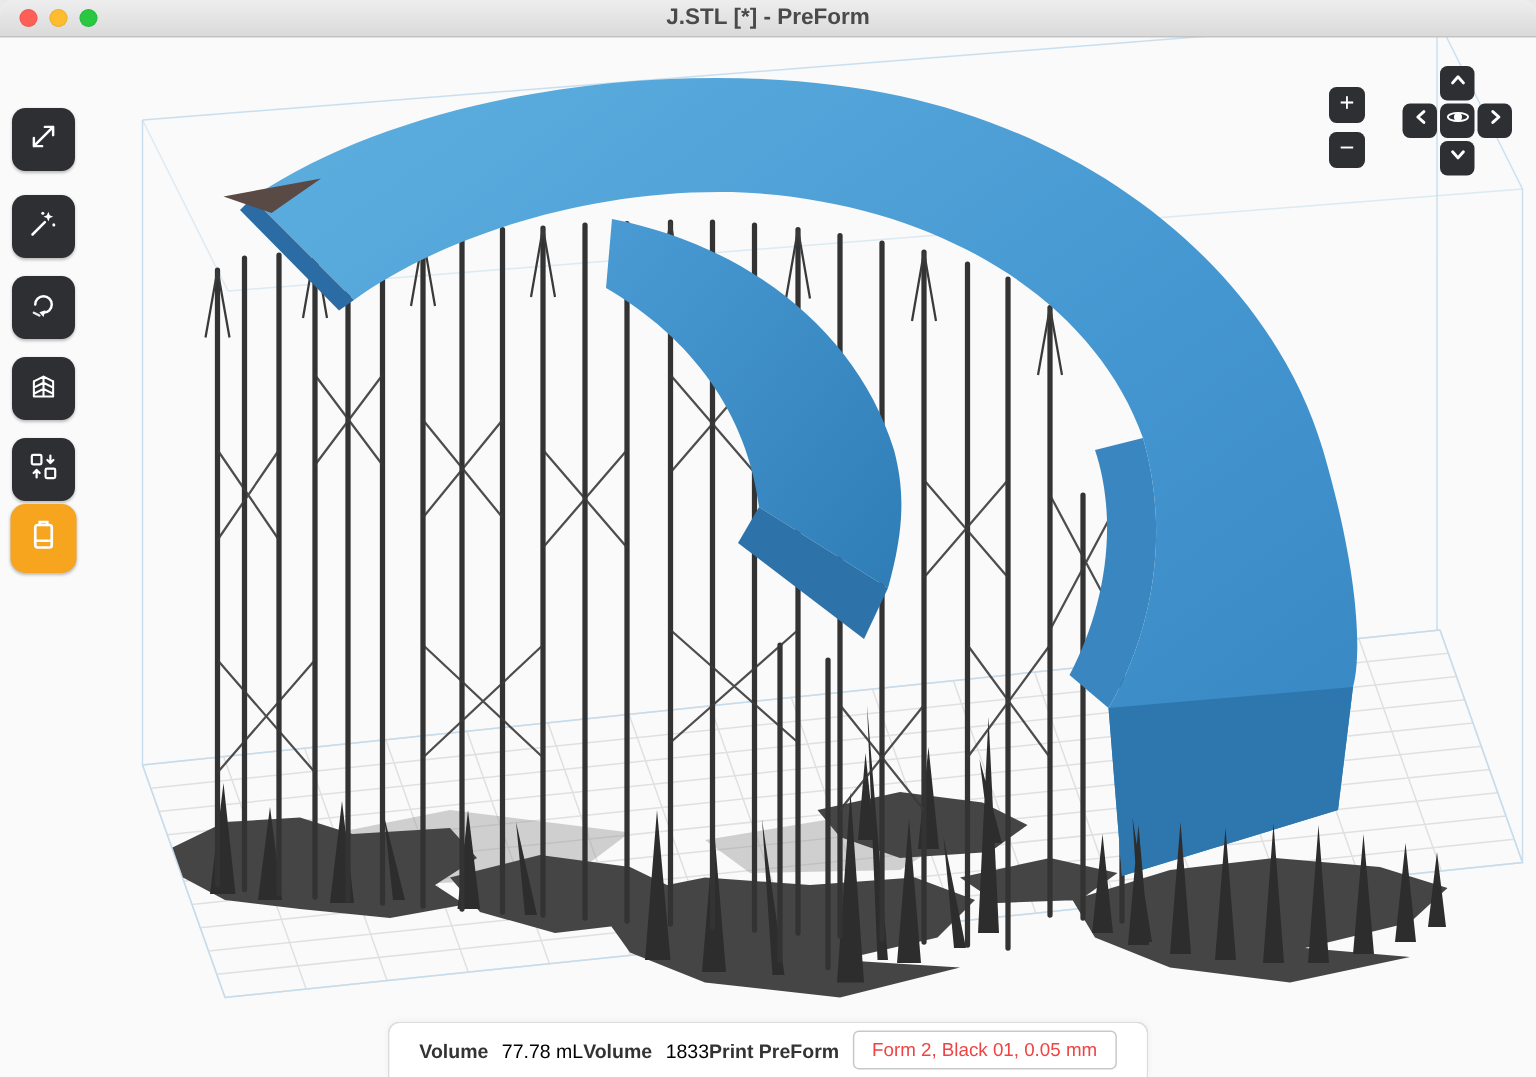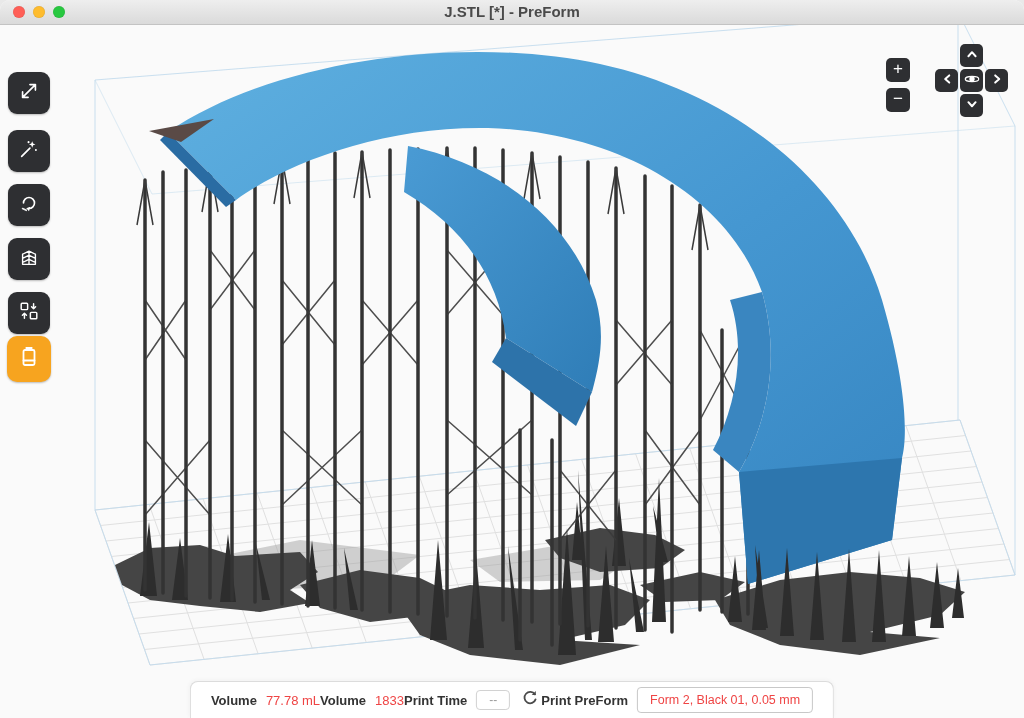--- a/index.html
+++ b/index.html
@@ -27,21 +27,21 @@
         grid-template-columns:repeat(3,23px);grid-template-rows:repeat(3,23px);gap:2px;}
   .pad-btn{width:23px;height:23px;border-radius:5px;background:#2e2f32;display:flex;
            align-items:center;justify-content:center;cursor:pointer;}
   .pad-empty{background:transparent;}
   
   .statusbar{position:absolute;bottom:0;left:50%;transform:translateX(-50%);z-index:40;height:36px;
              background:#fff;border:1px solid #dcdcdc;border-bottom:none;border-radius:8px 8px 0 0;
              display:flex;align-items:center;padding:0 20px;box-shadow:0 -1px 4px rgba(0,0,0,.04);}
   .stat{display:flex;align-items:center;gap:9px;white-space:nowrap;}
   .stat-label{font-size:13px;font-weight:700;color:#333;}
-  .stat-value{font-size:13px;color:#ef4444;}
+  .stat-value{font-size:13px;color:#000000;}
   .pt-box{border:1px solid #d2d2d2;border-radius:4px;padding:2px 8px;font-size:12px;color:#9a9a9a;min-width:16px;text-align:center;}
   .refresh-btn{width:22px;height:22px;display:flex;align-items:center;justify-content:center;cursor:pointer;}
   .dropdown{border:1px solid #c8c8c8;border-radius:4px;background:#fff;padding:5px 12px;
             font-size:12.5px;color:#ef4444;cursor:pointer;}
 </style>
 </head>
 <body>
 
 <div class="window">
 
@@ -214,30 +214,18 @@
   <div class="statusbar">
     <div class="stat">
       <span class="stat-label">Volume</span>
       <span class="stat-value">77.78 mL</span>
     </div>
     <div class="stat">
       <span class="stat-label">Volume</span>
       <span class="stat-value">1833</span>
     </div>
     <div class="stat">
-      <span class="stat-label">Print Time</span>
-      <span class="pt-box">--</span>
-      <span class="refresh-btn">
-        <span>
-          <svg width="18" height="18" viewBox="0 0 20 20" fill="none" stroke="#4a4a4a" stroke-width="2" stroke-linecap="round">
-            <path d="M15.5 6 A6.3 6.3 0 1 0 16.3 11.5"></path>
-            <path d="M16.6 2.2 L16.6 6.8 L12 6.8 Z" fill="#4a4a4a" stroke="none"></path>
-          </svg>
-        </span>
-      </span>
-    </div>
-    <div class="stat">
       <span class="stat-label">Print PreForm</span>
       <div class="dropdown">Form 2, Black 01, 0.05 mm</div>
     </div>
   </div>
 
 </div>
 
 </body></html>

